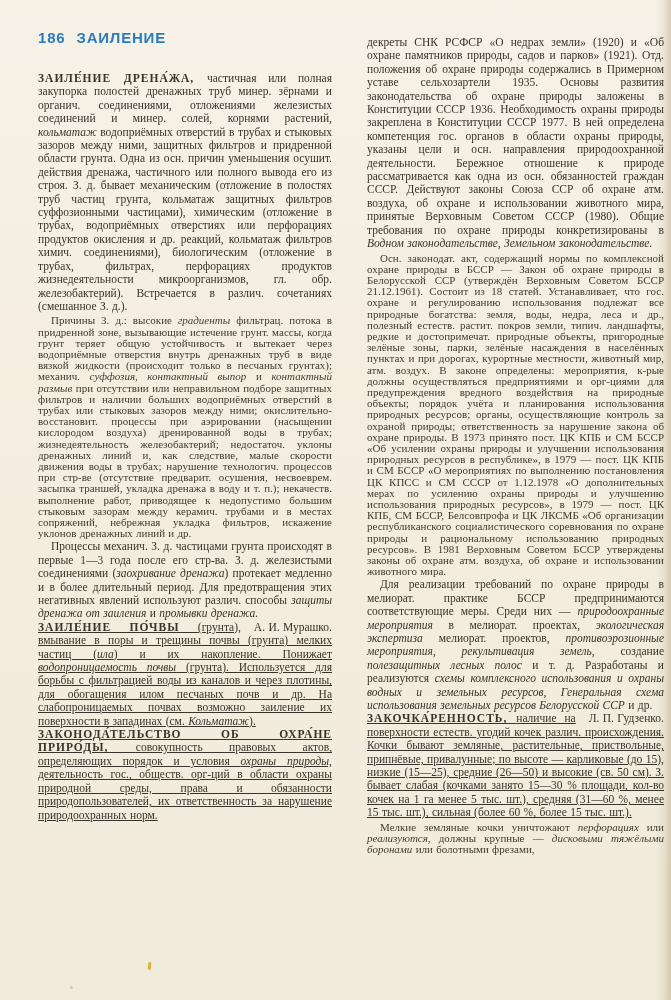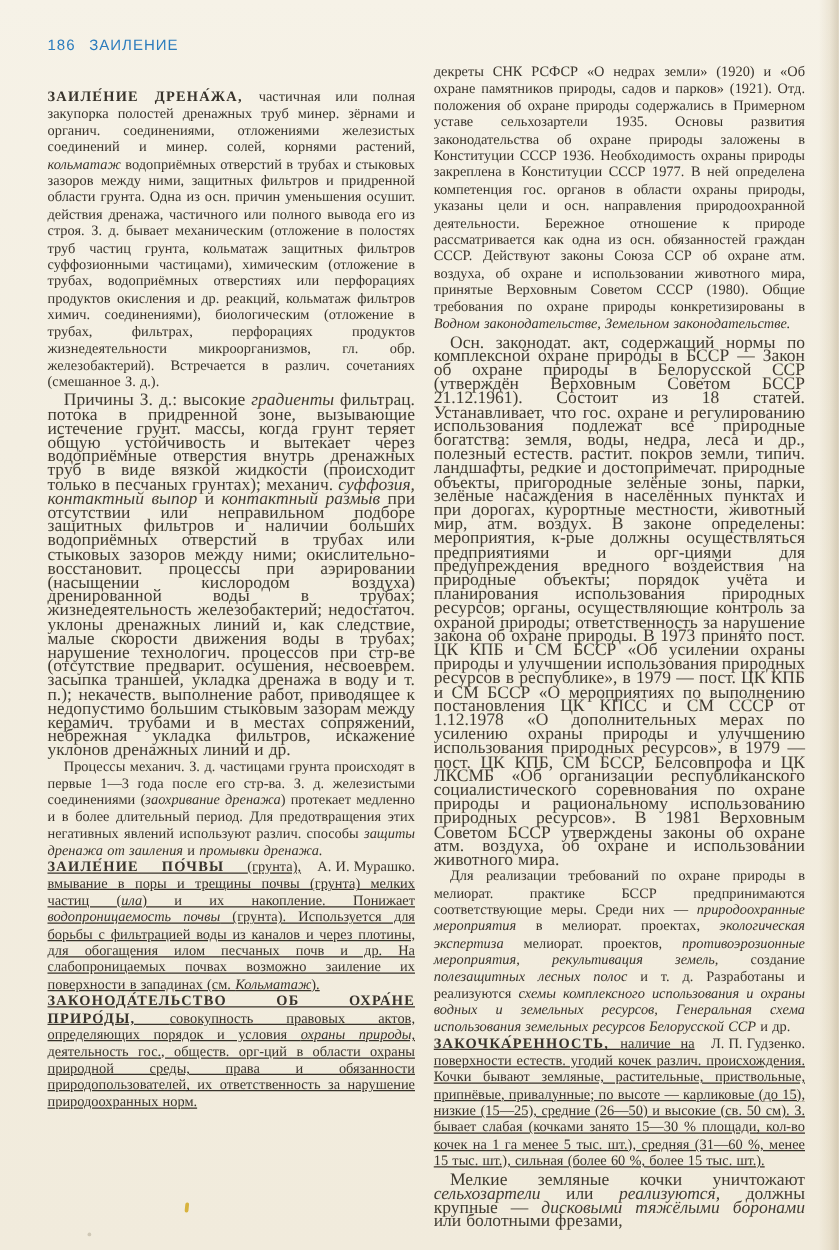--- a/index.html
+++ b/index.html
@@ -14,30 +14,30 @@
     font-family: "Liberation Serif", "DejaVu Serif", serif;
     color: #38332b;
   }
   .edge-right {
     position: absolute; top: 0; right: 0; bottom: 0; width: 16px;
     background: linear-gradient(to right, rgba(150,120,60,0) 0%, rgba(150,120,60,0.10) 55%, rgba(118,92,44,0.24) 100%);
   }
   .running-head {
     position: absolute; top: 29px; left: 38px;
     font-family: "Liberation Sans", sans-serif;
-    font-weight: normal; font-size: 12px; letter-spacing: 0.8px;
+    font-weight: bold; font-size: 15px; letter-spacing: 0.8px;
     color: #2b7cbd; white-space: nowrap;
   }
   .running-head .num { margin-right: 11px; }
   .col { position: absolute; }
   .col-left  { left: 38px;  top: 72px; width: 294px; }
-  .col-right { left: 347px; top: 36px; width: 297px; margin-top: 16px; }
+  .col-right { left: 367px; top: 36px; width: 297px; }
   p.para { margin: 0; text-align: justify; word-spacing: 0.5px; }
   .para.main { font-size: 11.5px; line-height: 13.4px; }
-  .para.fine { font-size: 14px;  line-height: 11.2px; margin: 2px 0 1px; color: #403b31; }
+  .para.fine { font-size: 11px;  line-height: 11.2px; margin: 2px 0 1px; color: #403b31; }
   .indent { text-indent: 13px; }
   .article-start { margin-top: 3px; text-decoration: underline; }
   .seg-h { font-weight: bold; letter-spacing: 1px; }
   .seg-i { font-style: italic; }
   .sig { float: right; }
   .speck-yellow {
     position: absolute; left: 148px; top: 962px; width: 3px; height: 8px;
     background: #d8b33e; border-radius: 2px; transform: rotate(6deg);
   }
   .speck-gray {
@@ -60,18 +60,18 @@
       <p class="para fine indent"><span>Причины З. д.: высокие </span><span class="seg-i">градиенты</span><span> фильтрац. потока в придренной зоне, вызывающие истечение грунт. массы, когда грунт теряет общую устойчивость и вытекает через водоприёмные отверстия внутрь дренажных труб в виде вязкой жидкости (происходит только в песчаных грунтах); механич. </span><span class="seg-i">суффозия, контактный выпор</span><span> и </span><span class="seg-i">контактный размыв</span><span> при отсутствии или неправильном подборе защитных фильтров и наличии больших водоприёмных отверстий в трубах или стыковых зазоров между ними; окислительно-восстановит. процессы при аэрировании (насыщении кислородом воздуха) дренированной воды в трубах; жизнедеятельность железобактерий; недостаточ. уклоны дренажных линий и, как следствие, малые скорости движения воды в трубах; нарушение технологич. процессов при стр-ве (отсутствие предварит. осушения, несвоеврем. засыпка траншей, укладка дренажа в воду и т. п.); некачеств. выполнение работ, приводящее к недопустимо большим стыковым зазорам между керамич. трубами и в местах сопряжений, небрежная укладка фильтров, искажение уклонов дренажных линий и др.</span></p>
       <p class="para main indent"><span>Процессы механич. З. д. частицами грунта происходят в первые 1—3 года после его стр-ва. З. д. железистыми соединениями (</span><span class="seg-i">заохривание дренажа</span><span>) протекает медленно и в более длительный период. Для предотвращения этих негативных явлений используют различ. способы </span><span class="seg-i">защиты дренажа от заиления</span><span> и </span><span class="seg-i">промывки дренажа.</span><span class="sig">А. И. Мурашко.</span></p>
       <p class="para main article-start"><span class="seg-h">ЗАИЛЕ́НИЕ ПО́ЧВЫ </span><span>(грунта), вмывание в поры и трещины почвы (грунта) мелких частиц (</span><span class="seg-i">ила</span><span>) и их накопление. Понижает </span><span class="seg-i">водопроницаемость почвы</span><span> (грунта). Используется для борьбы с фильтрацией воды из каналов и через плотины, для обогащения илом песчаных почв и др. На слабопроницаемых почвах возможно заиление их поверхности в западинах (см. </span><span class="seg-i">Кольматаж</span><span>).</span></p>
       <p class="para main article-start"><span class="seg-h">ЗАКОНОДА́ТЕЛЬСТВО ОБ ОХРА́НЕ ПРИРО́ДЫ, </span><span>совокупность правовых актов, определяющих порядок и условия </span><span class="seg-i">охраны природы,</span><span> деятельность гос., обществ. орг-ций в области охраны природной среды, права и обязанности природопользователей, их ответственность за нарушение природоохранных норм.</span></p>
     </div>
   <div class="col col-right">
       <p class="para main"><span>декреты СНК РСФСР «О недрах земли» (1920) и «Об охране памятников природы, садов и парков» (1921). Отд. положения об охране природы содержались в Примерном уставе сельхозартели 1935. Основы развития законодательства об охране природы заложены в Конституции СССР 1936. Необходимость охраны природы закреплена в Конституции СССР 1977. В ней определена компетенция гос. органов в области охраны природы, указаны цели и осн. направления природоохранной деятельности. Бережное отношение к природе рассматривается как одна из осн. обязанностей граждан СССР. Действуют законы Союза ССР об охране атм. воздуха, об охране и использовании животного мира, принятые Верховным Советом СССР (1980). Общие требования по охране природы конкретизированы в </span><span class="seg-i">Водном законодательстве, Земельном законодательстве.</span></p>
       <p class="para fine indent"><span>Осн. законодат. акт, содержащий нормы по комплексной охране природы в БССР — Закон об охране природы в Белорусской ССР (утверждён Верховным Советом БССР 21.12.1961). Состоит из 18 статей. Устанавливает, что гос. охране и регулированию использования подлежат все природные богатства: земля, воды, недра, леса и др., полезный естеств. растит. покров земли, типич. ландшафты, редкие и достопримечат. природные объекты, пригородные зелёные зоны, парки, зелёные насаждения в населённых пунктах и при дорогах, курортные местности, животный мир, атм. воздух. В законе определены: мероприятия, к-рые должны осуществляться предприятиями и орг-циями для предупреждения вредного воздействия на природные объекты; порядок учёта и планирования использования природных ресурсов; органы, осуществляющие контроль за охраной природы; ответственность за нарушение закона об охране природы. В 1973 принято пост. ЦК КПБ и СМ БССР «Об усилении охраны природы и улучшении использования природных ресурсов в республике», в 1979 — пост. ЦК КПБ и СМ БССР «О мероприятиях по выполнению постановления ЦК КПСС и СМ СССР от 1.12.1978 «О дополнительных мерах по усилению охраны природы и улучшению использования природных ресурсов», в 1979 — пост. ЦК КПБ, СМ БССР, Белсовпрофа и ЦК ЛКСМБ «Об организации республиканского социалистического соревнования по охране природы и рациональному использованию природных ресурсов». В 1981 Верховным Советом БССР утверждены законы об охране атм. воздуха, об охране и использовании животного мира.</span></p>
       <p class="para main indent"><span>Для реализации требований по охране природы в мелиорат. практике БССР предпринимаются соответствующие меры. Среди них — </span><span class="seg-i">природоохранные мероприятия</span><span> в мелиорат. проектах, </span><span class="seg-i">экологическая экспертиза</span><span> мелиорат. проектов, </span><span class="seg-i">противоэрозионные мероприятия, рекультивация земель,</span><span> создание </span><span class="seg-i">полезащитных лесных полос</span><span> и т. д. Разработаны и реализуются </span><span class="seg-i">схемы комплексного использования и охраны водных и земельных ресурсов, Генеральная схема использования земельных ресурсов Белорусской ССР</span><span> и др.</span><span class="sig">Л. П. Гудзенко.</span></p>
       <p class="para main article-start"><span class="seg-h">ЗАКОЧКА́РЕННОСТЬ, </span><span>наличие на поверхности естеств. угодий кочек различ. происхождения. Кочки бывают земляные, растительные, приствольные, припнёвые, привалунные; по высоте — карликовые (до 15), низкие (15—25), средние (26—50) и высокие (св. 50 см). З. бывает слабая (кочками занято 15—30 % площади, кол-во кочек на 1 га менее 5 тыс. шт.), средняя (31—60 %, менее 15 тыс. шт.), сильная (более 60 %, более 15 тыс. шт.).</span></p>
-      <p class="para fine indent"><span>Мелкие земляные кочки уничтожают </span><span class="seg-i">сельхозартели</span><span> или </span><span class="seg-i">реализуются,</span><span> должны крупные — </span><span class="seg-i">дисковыми тяжёлыми боронами</span><span> или болотными фрезами,</span></p>
+      <p class="para fine indent"><span>Мелкие земляные кочки уничтожают </span><span class="seg-i">перфорациях</span><span> или </span><span class="seg-i">реализуются,</span><span> должны крупные — </span><span class="seg-i">дисковыми тяжёлыми боронами</span><span> или болотными фрезами,</span></p>
     </div>
 
   <div class="speck-yellow"></div>
   <div class="speck-gray"></div>
 </div>
 
 </body></html>

